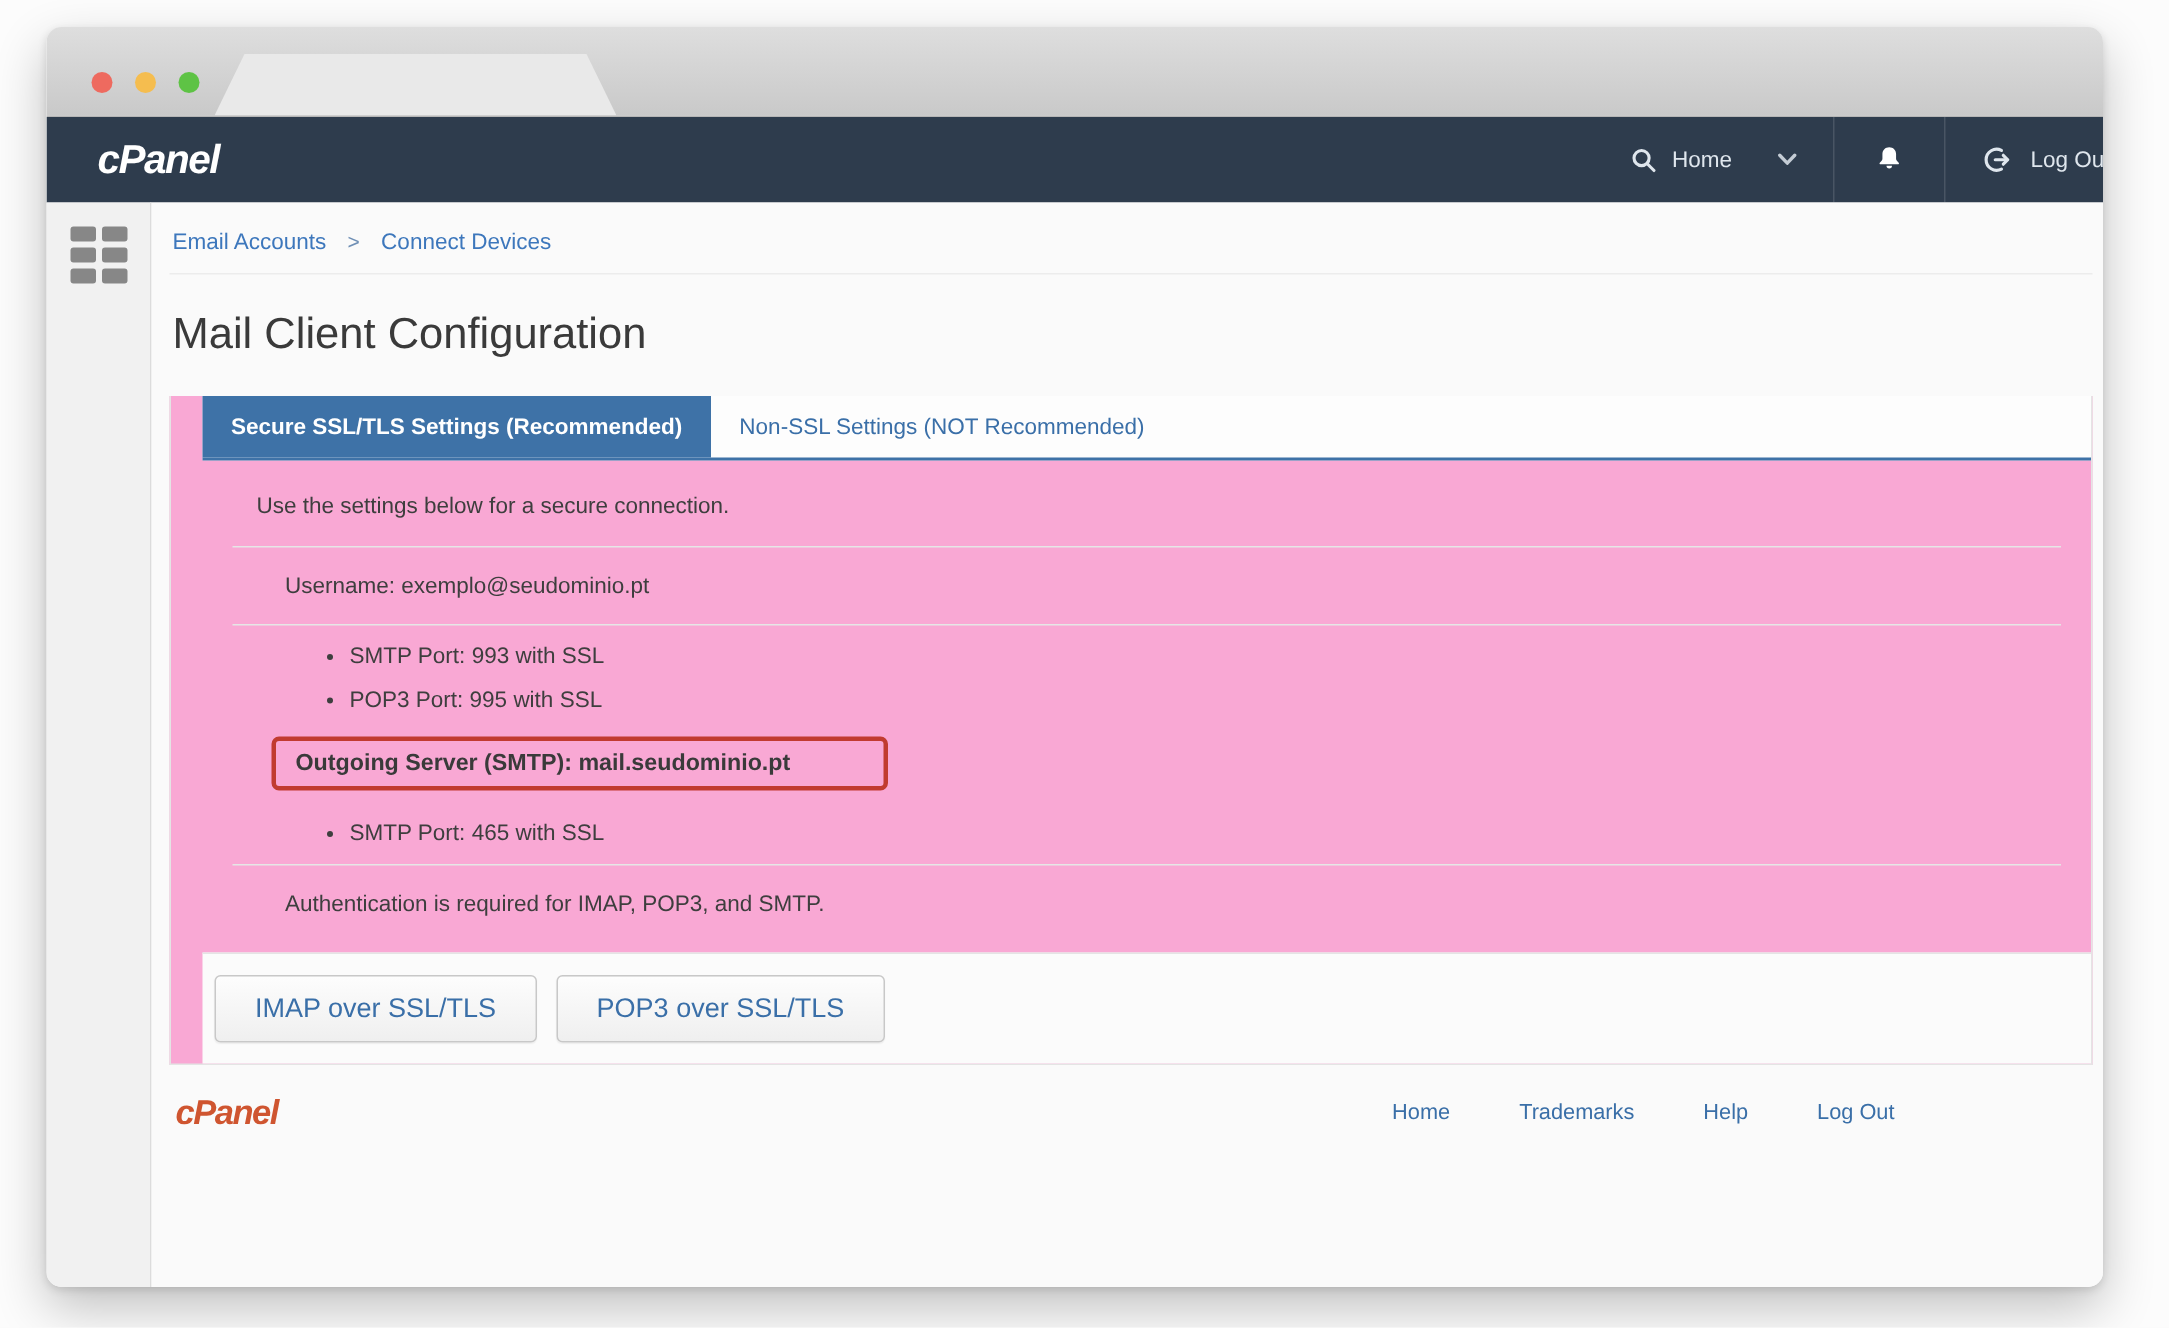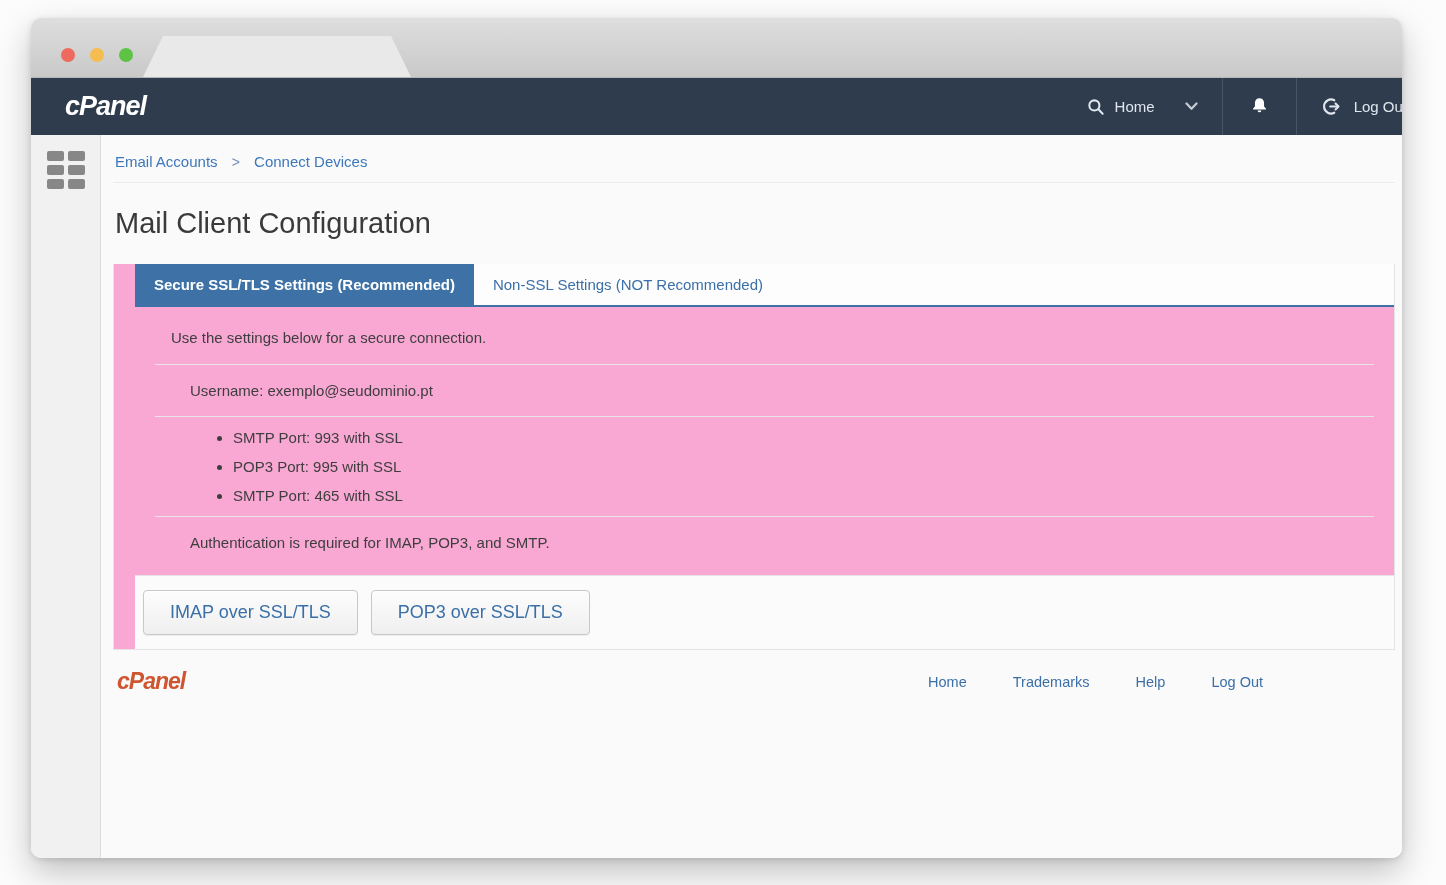--- a/index.html
+++ b/index.html
@@ -187,20 +187,23 @@
 
           <p class="setting-line b">Username: exemplo@seudominio.pt</p>
           <hr>
 
 
           <ul class="ports">
             <li><span>SMTP Port:</span> <span class="b">993</span> <span>with SSL</span></li>
             <li><span>POP3 Port:</span> <span class="b">995</span> <span>with SSL</span></li>
           </ul>
 
+          <div class="red-box">
+            <span>Outgoing Server (SMTP): mail.seudominio.pt</span>
+          </div>
 
           <ul class="ports">
             <li><span>SMTP Port:</span> <span class="b">465</span> <span>with SSL</span></li>
           </ul>
 
           <hr>
           <p class="auth-note">Authentication is required for IMAP, POP3, and SMTP.</p>
         </div>
 
         <div class="panel-footer">

